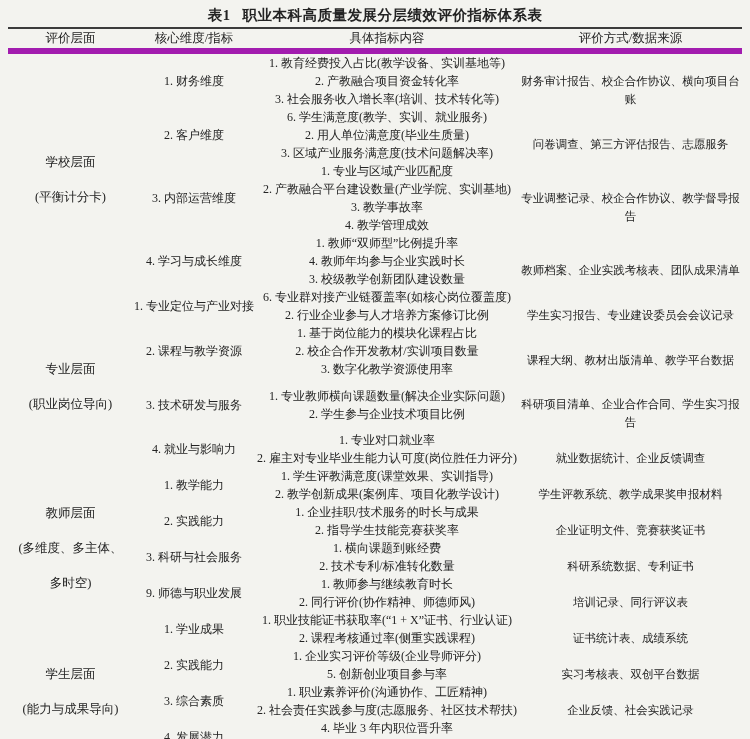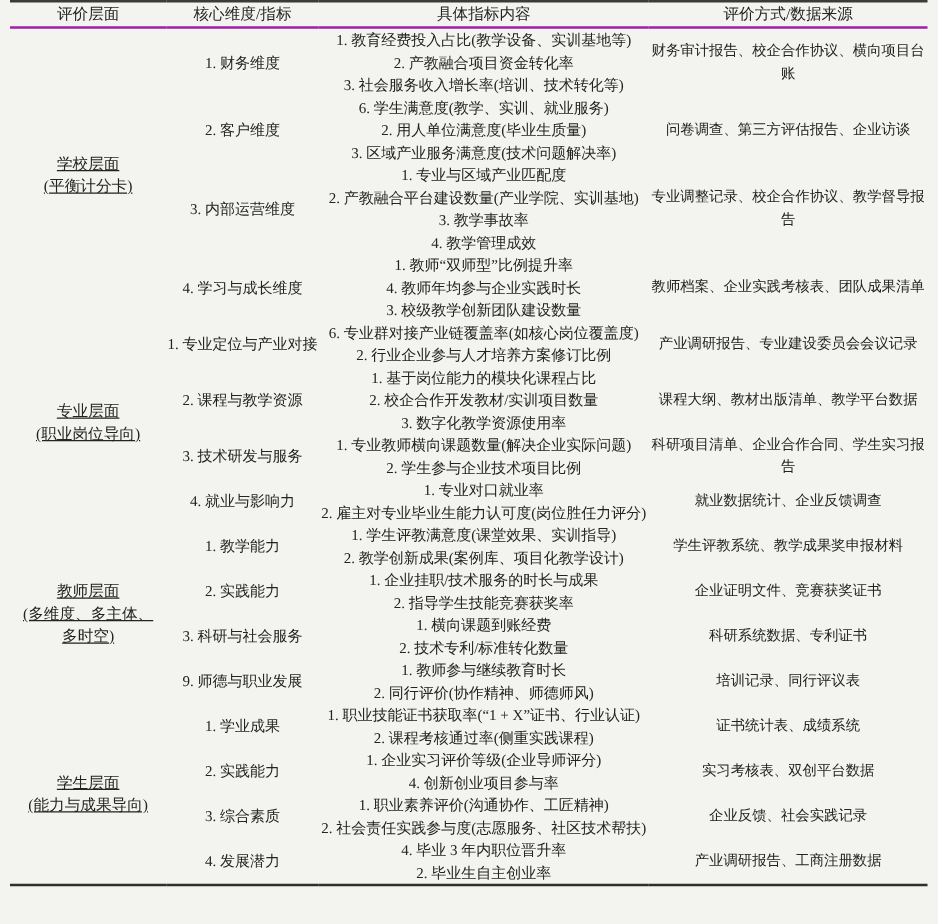--- a/index.html
+++ b/index.html
@@ -38,41 +38,44 @@
   col.c2 { width: 122px; }
   col.c3 { width: 264px; }
   col.c4 { width: 223px; }
   thead th {
     font-weight: 400;
     font-size: 12.5px;
     text-align: center;
     padding: 0;
     height: 19px;
     line-height: 19px;
-    border-bottom: 2px solid #a21caf;
+    border-bottom: 6px solid #a21caf;
     white-space: nowrap;
   }
   tbody td {
     text-align: center;
     vertical-align: middle;
     padding: 0;
   }
   .line {
     line-height: 18px;
     height: 18px;
     white-space: nowrap;
   }
-  td.level .line, td.source .line { white-space: normal; height: auto; }
-  td.level { font-size: 12.5px; text-decoration: underline; }
+  td.level .line, td.source .line { white-space: normal; height: auto; margin-top: 17px; }
+  td.level { font-size: 12.5px; }
   td.source { font-size: 11.5px; }
 </style>
 </head>
 <body>
 
 <div class="page">
+  <div class="title">
+    <span class="title-no">表1</span><span>职业本科高质量发展分层绩效评价指标体系表</span>
+  </div>
   <table class="indicator-table">
     <colgroup>
       <col class="c1">
         <col class="c2">
         <col class="c3">
         <col class="c4">
     </colgroup>
     <thead>
       <tr>
         <th>评价层面</th>
@@ -102,21 +105,21 @@
         <tr>
           <td>
             <div class="line">2. 客户维度</div>
           </td>
           <td>
             <div class="line">6. 学生满意度(教学、实训、就业服务)</div>
             <div class="line">2. 用人单位满意度(毕业生质量)</div>
             <div class="line">3. 区域产业服务满意度(技术问题解决率)</div>
           </td>
           <td class="source">
-            <div class="line">问卷调查、第三方评估报告、企业访谈</div>
+            <div class="line">问卷调查、第三方评估报告、志愿服务</div>
           </td>
         </tr>
         <tr>
           <td>
             <div class="line">3. 内部运营维度</div>
           </td>
           <td>
             <div class="line">1. 专业与区域产业匹配度</div>
             <div class="line">2. 产教融合平台建设数量(产业学院、实训基地)</div>
             <div class="line">3. 教学事故率</div>
@@ -145,21 +148,21 @@
             <div class="line">(职业岗位导向)</div>
           </td>
           <td>
             <div class="line">1. 专业定位与产业对接</div>
           </td>
           <td>
             <div class="line">6. 专业群对接产业链覆盖率(如核心岗位覆盖度)</div>
             <div class="line">2. 行业企业参与人才培养方案修订比例</div>
           </td>
           <td class="source">
-            <div class="line">产业调研报告、专业建设委员会会议记录</div>
+            <div class="line">学生实习报告、专业建设委员会会议记录</div>
           </td>
         </tr>
         <tr>
           <td>
             <div class="line">2. 课程与教学资源</div>
           </td>
           <td>
             <div class="line">1. 基于岗位能力的模块化课程占比</div>
             <div class="line">2. 校企合作开发教材/实训项目数量</div>
             <div class="line">3. 数字化教学资源使用率</div>
@@ -260,21 +263,21 @@
           <td class="source">
             <div class="line">证书统计表、成绩系统</div>
           </td>
         </tr>
         <tr>
           <td>
             <div class="line">2. 实践能力</div>
           </td>
           <td>
             <div class="line">1. 企业实习评价等级(企业导师评分)</div>
-            <div class="line">4. 创新创业项目参与率</div>
+            <div class="line">5. 创新创业项目参与率</div>
           </td>
           <td class="source">
             <div class="line">实习考核表、双创平台数据</div>
           </td>
         </tr>
         <tr>
           <td>
             <div class="line">3. 综合素质</div>
           </td>
           <td>

